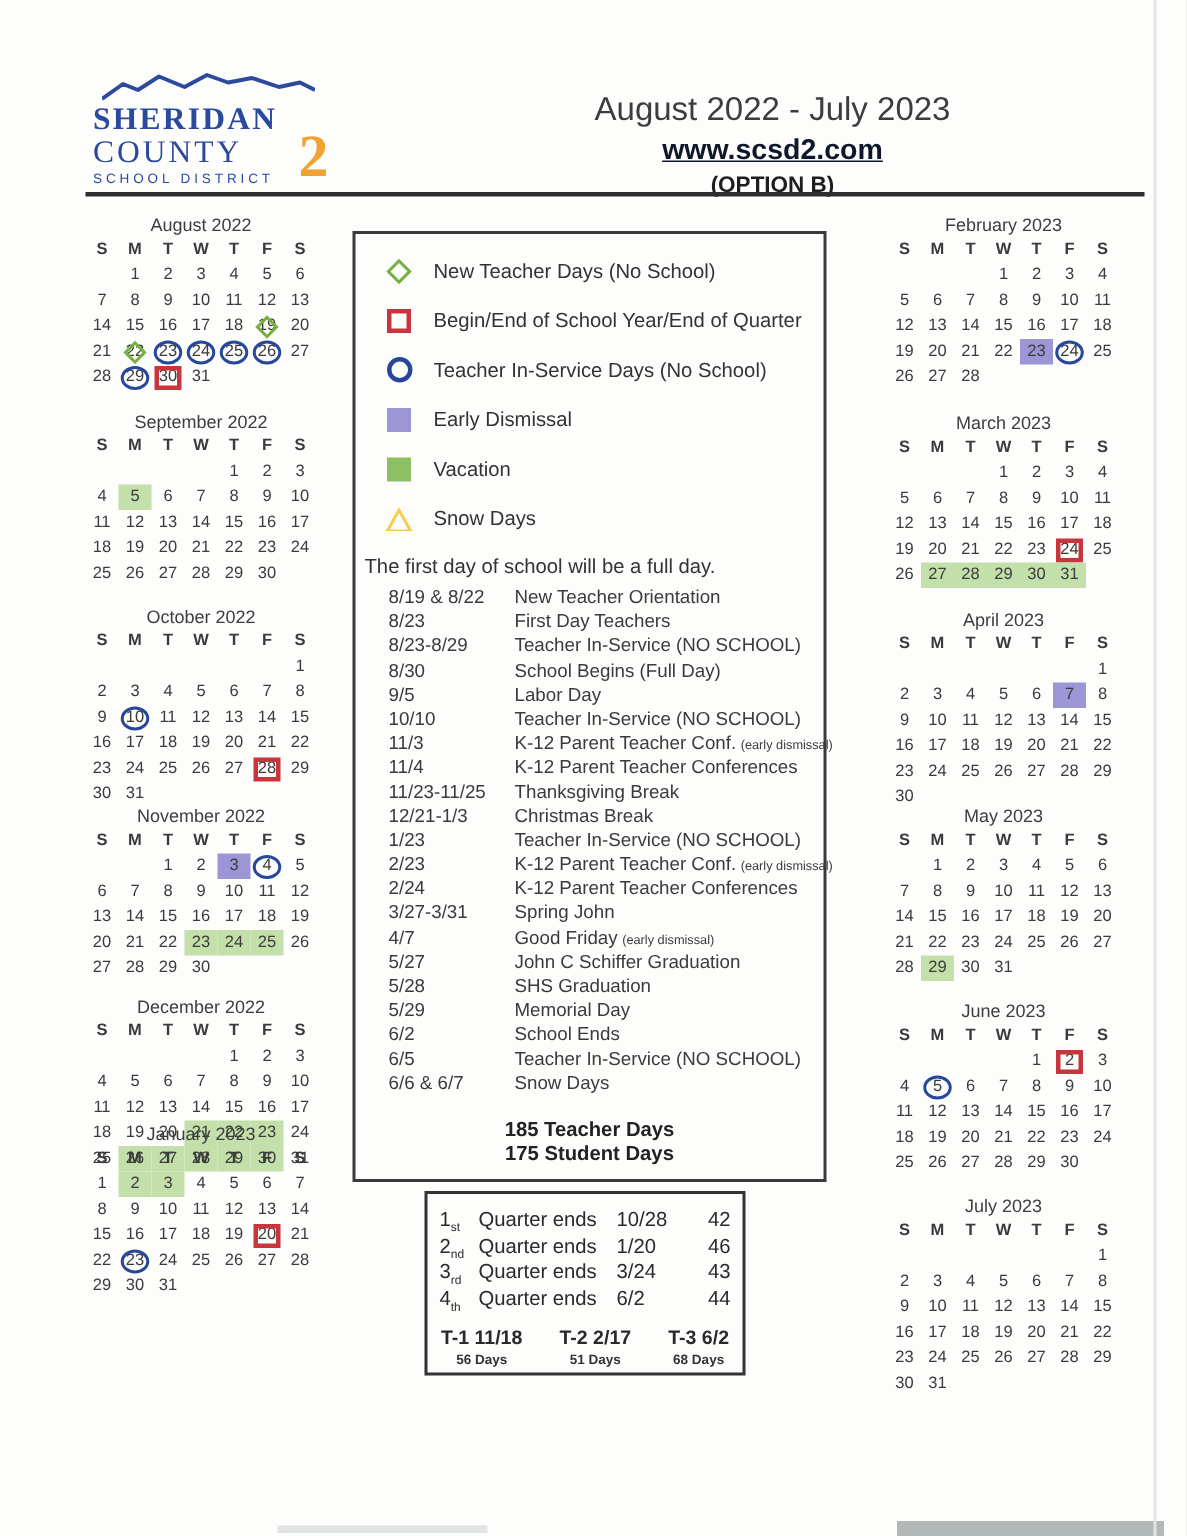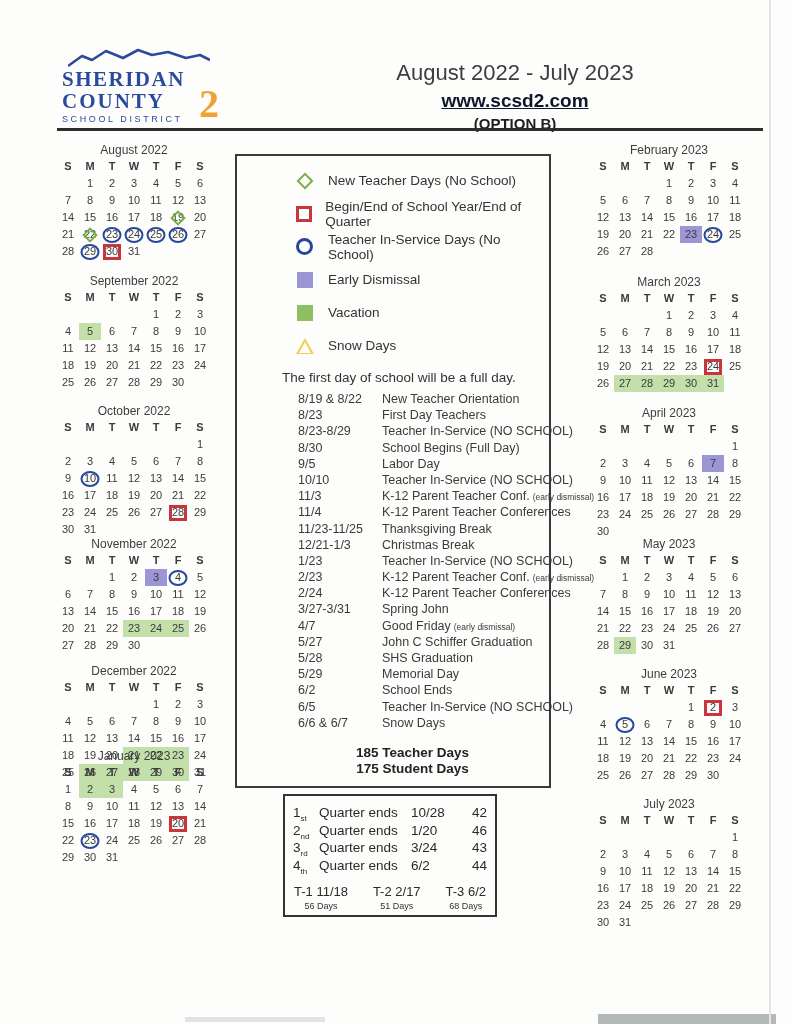--- a/index.html
+++ b/index.html
@@ -4,21 +4,21 @@
 <style>
   html,body{margin:0;padding:0;background:#e8e8e8;}
   .page{position:relative;width:791px;height:1024px;background:#fdfdfc;margin:0 auto;
         font-family:"Liberation Sans","DejaVu Sans",sans-serif;color:#3b3b3b;overflow:hidden;}
 
   
   .logo{position:absolute;left:62px;top:48px;width:155px;color:#2b4a9e;}
   .logo-mtn{display:block;margin-left:6px;}
   .logo-l1{font-family:"Liberation Serif","DejaVu Serif",serif;font-weight:bold;font-size:21px;
            letter-spacing:1.5px;line-height:22px;}
-  .logo-l2{font-family:"Liberation Serif","DejaVu Serif",serif;font-weight:bold;font-size:21px;
+  .logo-l2{font-family:"Liberation Serif","DejaVu Serif",serif;font-weight:normal;font-size:21px;
            letter-spacing:2px;line-height:22px;}
   .logo-num{position:absolute;right:-2px;top:36px;font-family:"Liberation Serif","DejaVu Serif",serif;
             font-weight:bold;font-size:40px;color:#f0a232;line-height:40px;}
   .logo-l3{font-size:9px;letter-spacing:2.6px;line-height:12px;margin-top:1px;}
   .head-right{position:absolute;left:360px;top:60px;width:310px;text-align:center;}
   .head-title{font-size:22px;color:#3d3d3d;}
   .head-url{display:inline-block;margin-top:4px;font-size:19px;font-weight:bold;color:#0f172a;
             text-decoration:underline;cursor:pointer;}
   .head-option{margin-top:3px;font-size:15px;font-weight:bold;color:#1e1e1e;}
   .head-rule{position:absolute;left:57px;top:128px;width:706px;height:3px;background:#2d2d2d;}
@@ -39,21 +39,21 @@
     transform:translate(-50%,-50%) rotate(45deg);width:11px;height:11px;border:2px solid #76b043;
     box-sizing:border-box;}
 
   .m-aug{left:57px;top:143px;} .m-sep{left:57px;top:274px;} .m-oct{left:57px;top:404px;}
   .m-nov{left:57px;top:537px;} .m-dec{left:57px;top:664px;} .m-jan{left:57px;top:749px;}
   .m-feb{left:592px;top:143px;} .m-mar{left:592px;top:275px;} .m-apr{left:592px;top:406px;}
   .m-may{left:592px;top:537px;} .m-jun{left:592px;top:667px;} .m-jul{left:592px;top:797px;}
 
   
   .legend-box{position:absolute;left:235px;top:154px;width:316px;height:634px;
-              border:2px solid #3a3a3a;box-sizing:border-box;background:#fdfdfc;padding-left:39px;}
+              border:2px solid #3a3a3a;box-sizing:border-box;background:#fdfdfc;}
   .lg-item{display:flex;align-items:center;height:33px;padding-left:14px;}
   .lg-items{margin-top:8px;}
   .lg-iconwrap{width:30px;display:flex;justify-content:center;align-items:center;}
   .lg-label{font-size:13.5px;color:#333;margin-left:8px;}
   .ic-diamond{width:12px;height:12px;border:2.5px solid #76b043;transform:rotate(45deg);box-sizing:border-box;}
   .ic-circle{width:17px;height:17px;border:3px solid #27479a;border-radius:50%;box-sizing:border-box;}
   .ic-redsq{width:16px;height:16px;border:3px solid #c9353c;box-sizing:border-box;}
   .ic-green{width:16px;height:16px;background:#8cc063;}
   .ic-purple{width:16px;height:16px;background:#9c96d6;}
   .ic-tri{width:0;height:0;border-left:9px solid transparent;border-right:9px solid transparent;
@@ -72,21 +72,21 @@
   .quarter-box{position:absolute;left:283px;top:794px;width:214px;height:123px;
                border:2.5px solid #333;box-sizing:border-box;background:#fdfdfc;}
   .q-rows{margin:8px 0 0 8px;}
   .q-row{height:17.5px;line-height:17.5px;white-space:nowrap;font-size:13.5px;color:#2a2a2a;}
   .q-ord{display:inline-block;width:26px;}
   .q-suf{font-size:8px;}
   .q-label{display:inline-block;width:92px;}
   .q-date{display:inline-block;width:46px;}
   .q-days{display:inline-block;width:30px;text-align:right;}
   .tri-row{display:flex;justify-content:space-between;padding:0 9px;margin-top:10px;}
-  .tri-col{text-align:center;}
+  .tri-col{text-align:center;font-weight:bold;}
   .tri-label{font-size:13px;color:#2a2a2a;white-space:nowrap;}
   .tri-days{font-size:9px;color:#333;margin-top:2px;}
 
   
   .scan-bar{position:absolute;left:598px;top:1014px;width:178px;height:10px;background:#9aa0a2;opacity:.75;}
   .scan-smudge{position:absolute;left:185px;top:1017px;width:140px;height:5px;background:#cfd3d5;opacity:.6;}
   .scan-edge{position:absolute;left:769px;top:0;width:2px;height:1024px;background:#e2e4e5;}
 </style>
 </head>
 <body>

